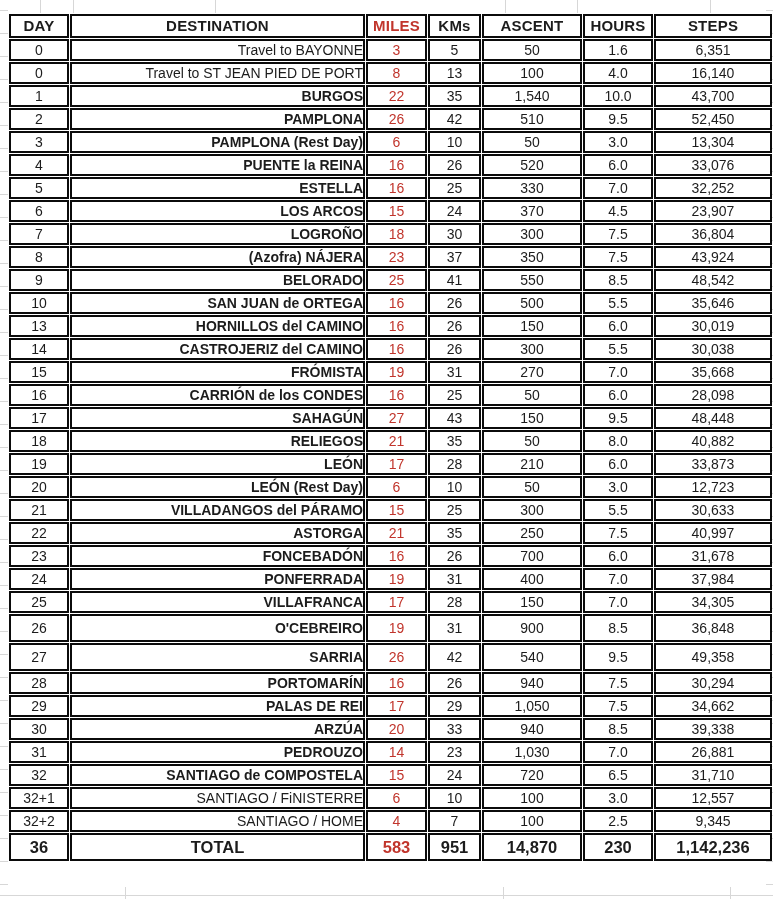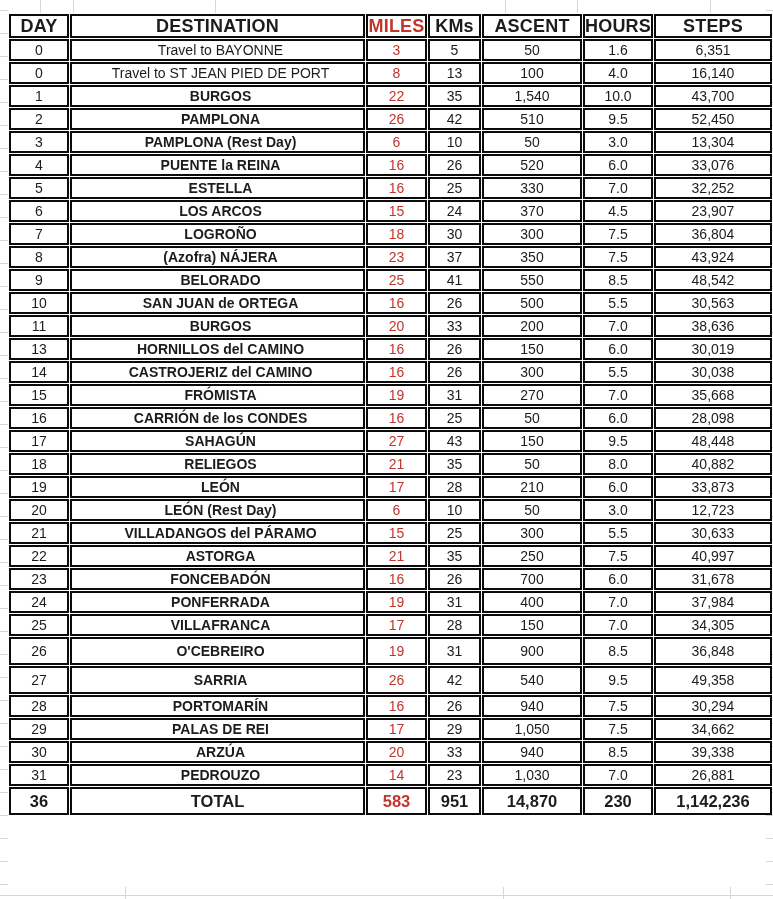--- a/index.html
+++ b/index.html
@@ -30,28 +30,28 @@
     font-size: 14px;
     color: #1c1c1c;
     padding: 0;
     height: 18px;
     line-height: 18px;
     white-space: nowrap;
     overflow: hidden;
   }
   th {
     font-weight: bold;
-    font-size: 18px;
+    font-size: 15px;
     height: 20px;
     line-height: 20px;
     letter-spacing: 0.2px;
     margin-left: 48px;
   }
   td.dest {
-    text-align: center;
+    text-align: right;
     padding-left: 6px;
   }
   td.dest.bold { font-weight: bold; }
   .red { color: #c1352c; }
   tr.tall td { height: 24px; line-height: 24px; }
   tr.total-row td {
     font-weight: bold;
     font-size: 16.5px;
     height: 24px;
     line-height: 24px;
@@ -272,30 +272,21 @@
         <td>8.5</td>
         <td>48,542</td>
       </tr>
       <tr>
         <td>10</td>
         <td class="dest bold">SAN JUAN de ORTEGA</td>
         <td class="red">16</td>
         <td>26</td>
         <td>500</td>
         <td>5.5</td>
-        <td>30,563</td>
-      </tr>
-      <tr>
-        <td>11</td>
-        <td class="dest bold">BURGOS</td>
-        <td class="red">20</td>
-        <td>33</td>
-        <td>200</td>
-        <td>7.0</td>
-        <td>38,636</td>
+        <td>35,646</td>
       </tr>
       <tr>
         <td>13</td>
         <td class="dest bold">HORNILLOS del CAMINO</td>
         <td class="red">16</td>
         <td>26</td>
         <td>150</td>
         <td>6.0</td>
         <td>30,019</td>
       </tr>
@@ -453,20 +444,47 @@
         <td>39,338</td>
       </tr>
       <tr>
         <td>31</td>
         <td class="dest bold">PEDROUZO</td>
         <td class="red">14</td>
         <td>23</td>
         <td>1,030</td>
         <td>7.0</td>
         <td>26,881</td>
+      </tr>
+      <tr>
+        <td>32</td>
+        <td class="dest bold">SANTIAGO de COMPOSTELA</td>
+        <td class="red">15</td>
+        <td>24</td>
+        <td>720</td>
+        <td>6.5</td>
+        <td>31,710</td>
+      </tr>
+      <tr>
+        <td>32+1</td>
+        <td class="dest">SANTIAGO / FiNISTERRE</td>
+        <td class="red">6</td>
+        <td>10</td>
+        <td>100</td>
+        <td>3.0</td>
+        <td>12,557</td>
+      </tr>
+      <tr>
+        <td>32+2</td>
+        <td class="dest">SANTIAGO / HOME</td>
+        <td class="red">4</td>
+        <td>7</td>
+        <td>100</td>
+        <td>2.5</td>
+        <td>9,345</td>
       </tr>
     </tbody>
   <tfoot>
     <tr id="total-row" class="total-row">
         <td>36</td>
         <td class="bold">TOTAL</td>
         <td class="red">583</td>
         <td>951</td>
         <td>14,870</td>
         <td>230</td>

